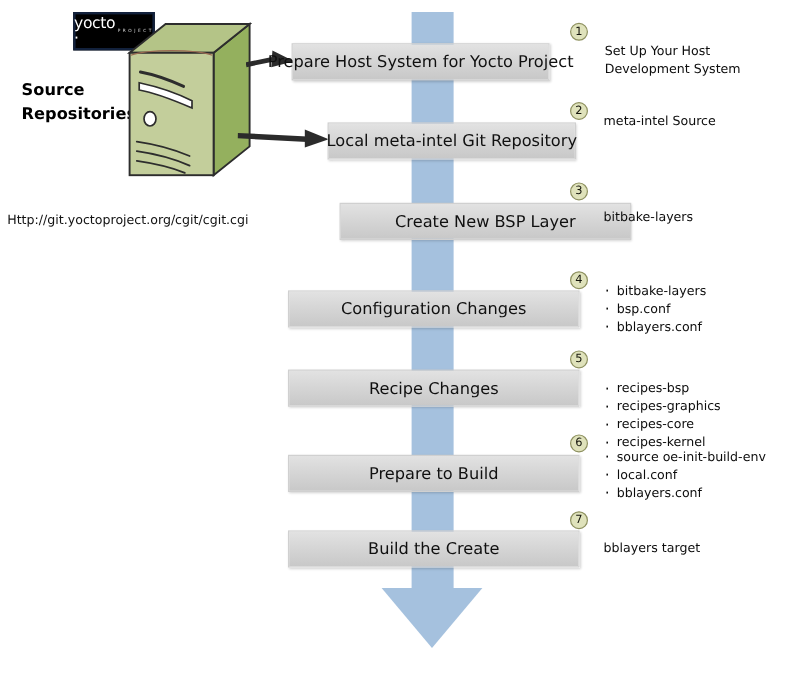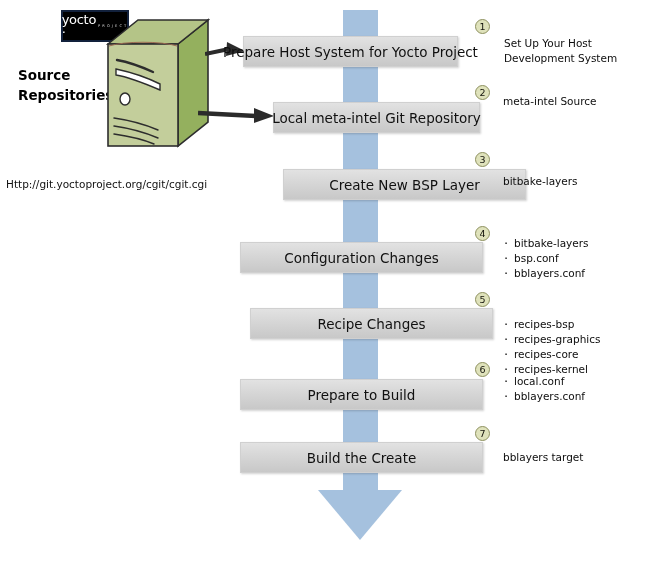--- a/index.html
+++ b/index.html
@@ -191,21 +191,21 @@
   <svg width="80" height="22" viewBox="0 0 80 22">
     <path d="M0,9 L58,12" stroke="#2b2b2b" stroke-width="4.5" fill="none"></path>
     <polygon points="56,4 76,12 56,19" fill="#2b2b2b"></polygon>
   </svg>
 </div>
 
 <div class="flow-box" style="top:36px;">Prepare Host System for Yocto Project</div>
 <div class="flow-box indented" style="top:102px;">Local meta-intel Git Repository</div>
 <div class="flow-box wide" style="top:169px;margin-left:43px;">Create New BSP Layer</div>
 <div class="flow-box wide" style="top:242px;">Configuration Changes</div>
-<div class="flow-box wide" style="top:308px;margin-left:10px;">Recipe Changes</div>
+<div class="flow-box wide" style="top:308px;">Recipe Changes</div>
 <div class="flow-box wide" style="top:379px;">Prepare to Build</div>
 <div class="flow-box wide" style="top:442px;">Build the Create</div>
 
 <div class="step-badge" style="left:475px; top:19px;">1</div>
 <div class="step-badge" style="left:475px; top:85px;">2</div>
 <div class="step-badge" style="left:475px; top:152px;">3</div>
 <div class="step-badge" style="left:475px; top:226px;">4</div>
 <div class="step-badge" style="left:475px; top:292px;">5</div>
 <div class="step-badge" style="left:475px; top:362px;">6</div>
 <div class="step-badge" style="left:475px; top:426px;">7</div>
@@ -235,20 +235,21 @@
   <ul>
     <li>recipes-bsp</li>
     <li>recipes-graphics</li>
     <li>recipes-core</li>
     <li>recipes-kernel</li>
   </ul>
 </div>
 
 <div class="annotation" style="left:503px; top:374px;">
   <ul>
+    <li>source oe-init-build-env</li>
     <li>local.conf</li>
     <li>bblayers.conf</li>
   </ul>
 </div>
 
 <div class="annotation" style="left:503px; top:450px;">
   <div class="plain"><span>bblayers </span><span class="ital">target</span></div>
 </div>
 
 </body></html>

